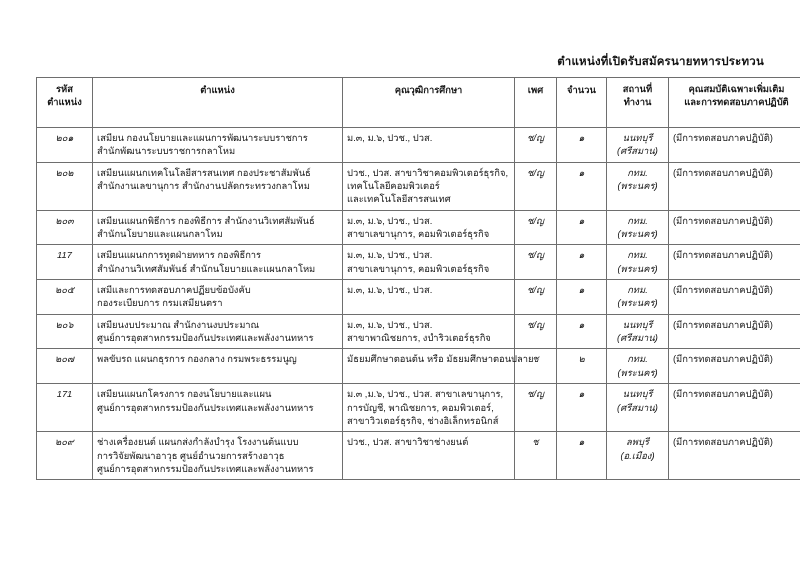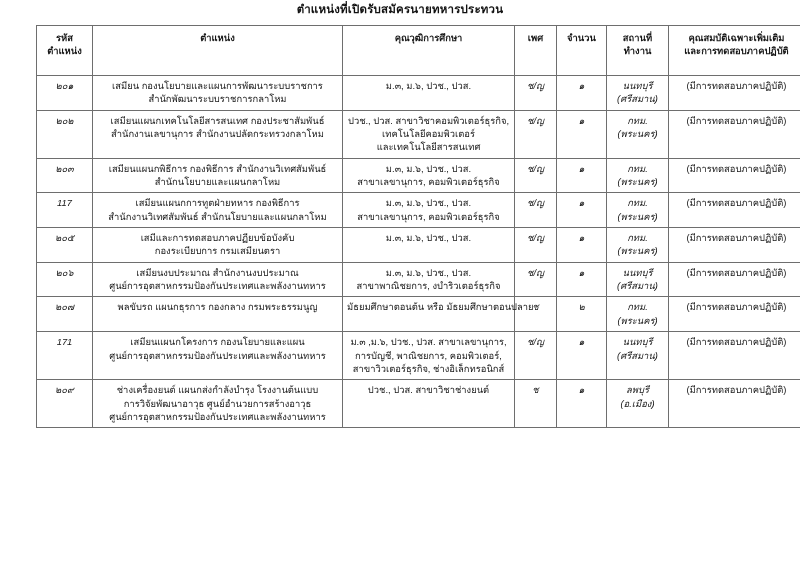--- a/index.html
+++ b/index.html
@@ -15,24 +15,25 @@
     overflow: hidden;
   }
   .page {
     position: relative;
     width: 800px;
     height: 566px;
     box-sizing: border-box;
     padding: 0 36px;
   }
   .doc-title {
-    text-align: center;
+    text-align: right;
     font-size: 11.5px;
     font-weight: 600;
     letter-spacing: 0.2px;
+    padding-top: 52px;
     padding-bottom: 7px;
     color: #111;
   }
   table.job-table {
     width: 728px;
     border-collapse: collapse;
     table-layout: fixed;
     font-size: 9.4px;
     line-height: 1.42;
   }
@@ -61,25 +62,25 @@
   td.cell-code,
   td.cell-sex,
   td.cell-amount,
   td.cell-place {
     text-align: center;
     font-style: italic;
   }
   td.cell-pos,
   td.cell-qual,
   td.cell-extra {
-    text-align: center;
+    text-align: left;
     margin-top: 30px;
   }
   .line { display: block; white-space: nowrap; }
-  .hdr-line { display: block; }
+  .hdr-line { display: block; font-family: Liberation Serif, serif; }
 </style>
 </head>
 <body>
 
 <div class="page">
 
   <div class="doc-title">ตำแหน่งที่เปิดรับสมัครนายทหารประทวน</div>
 
   <table class="job-table">
     <colgroup>

